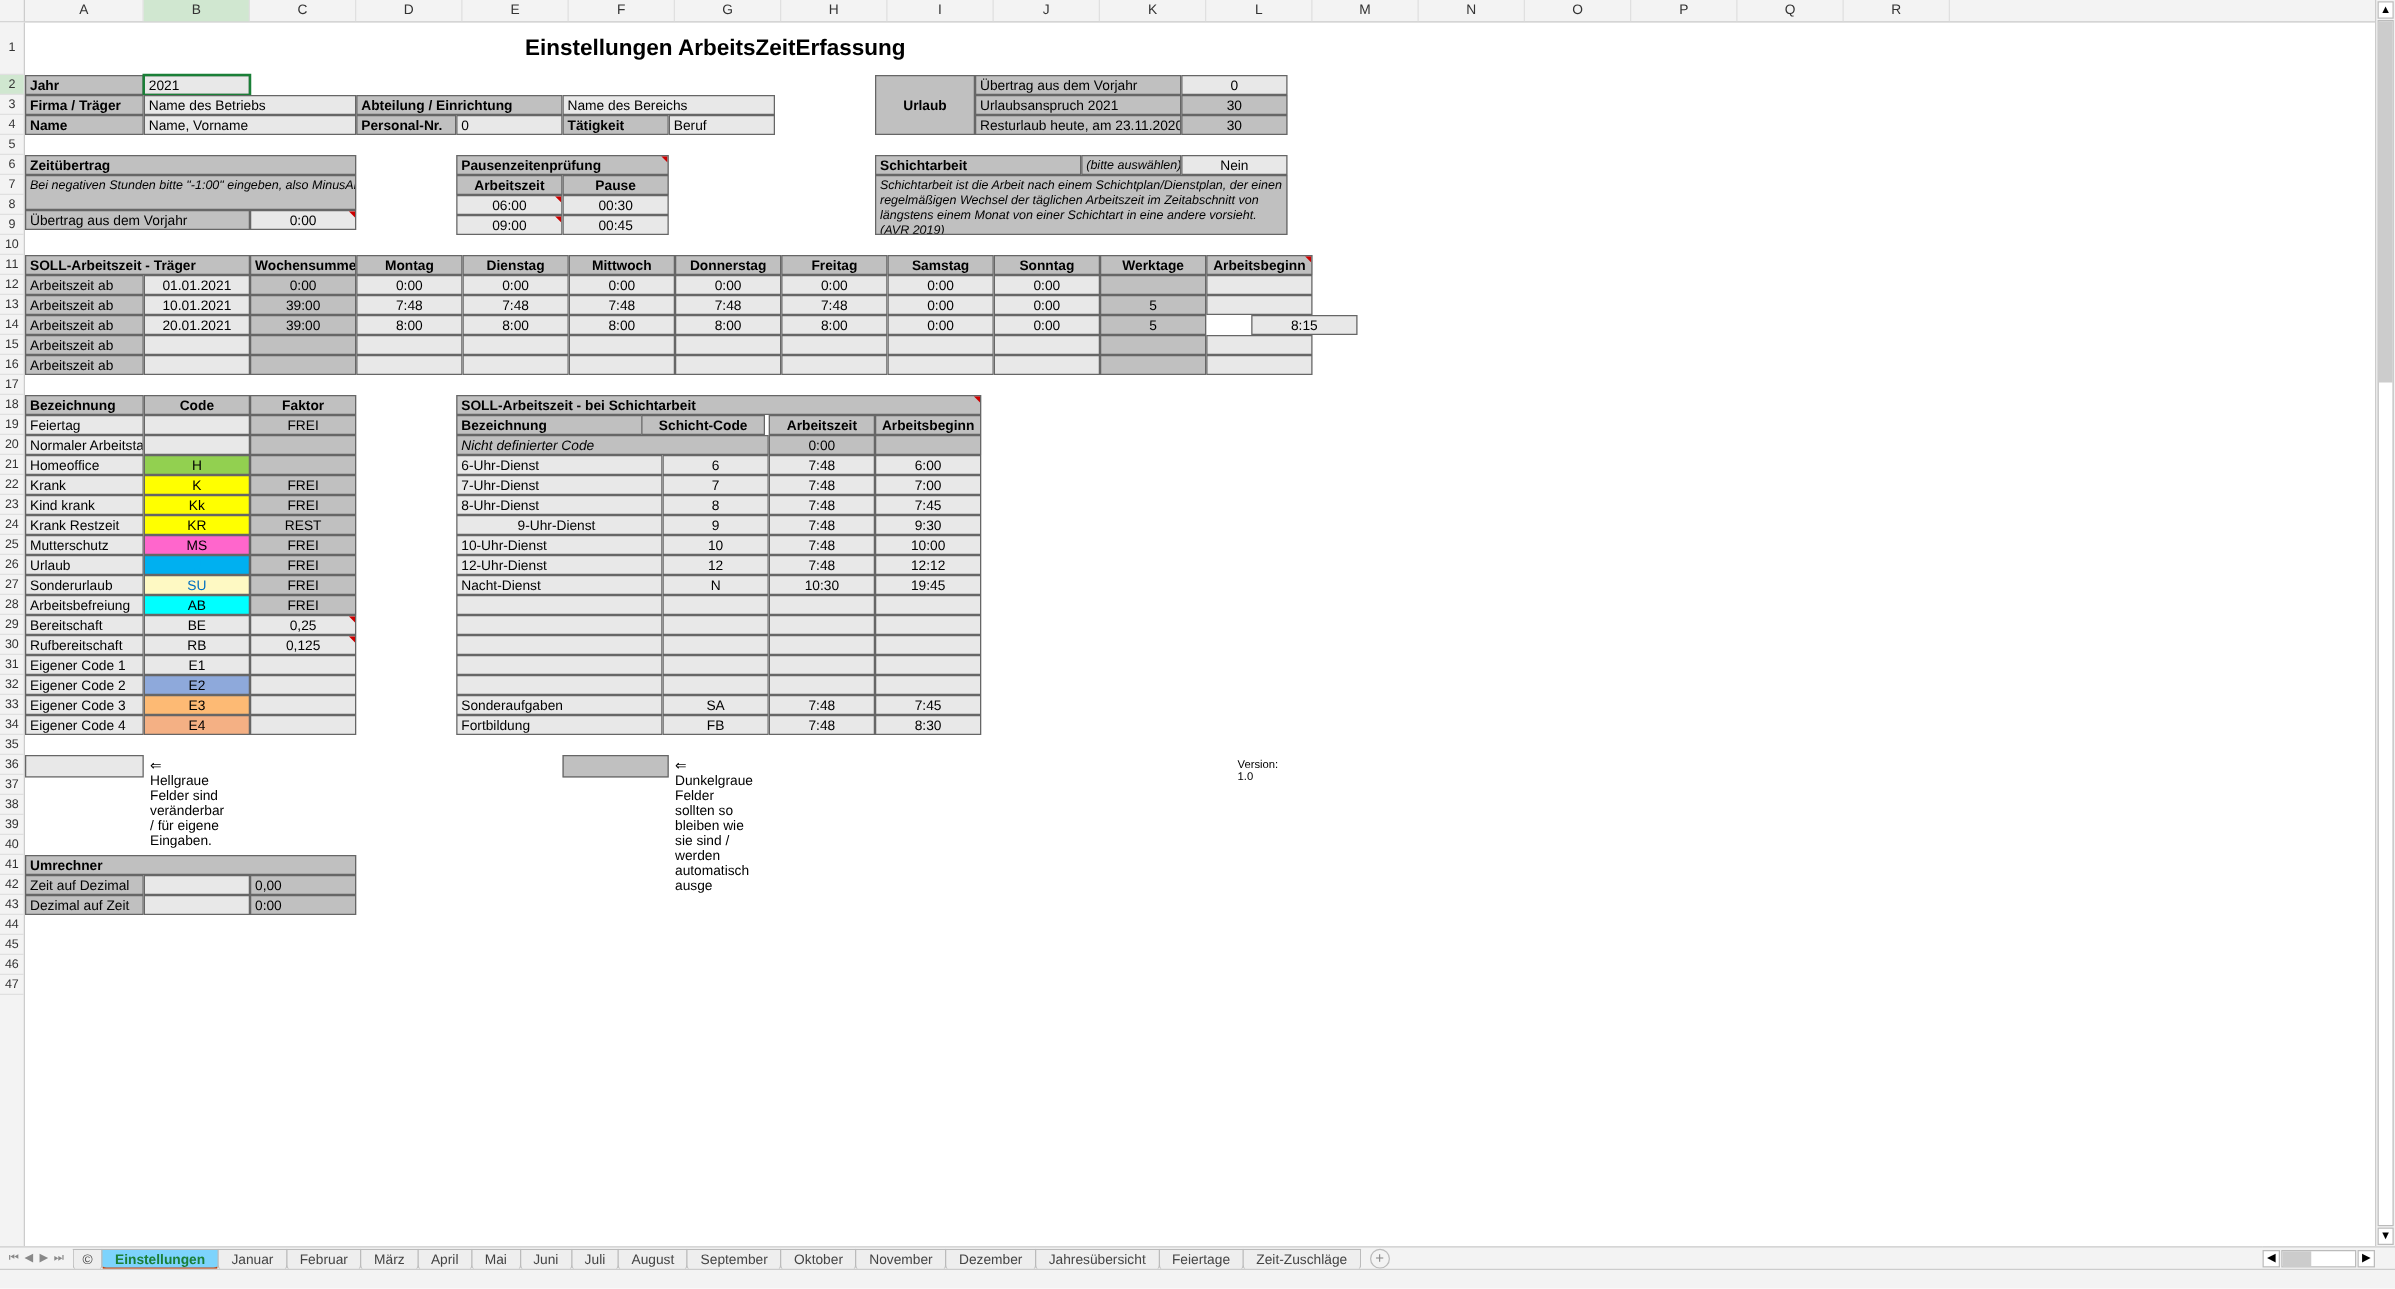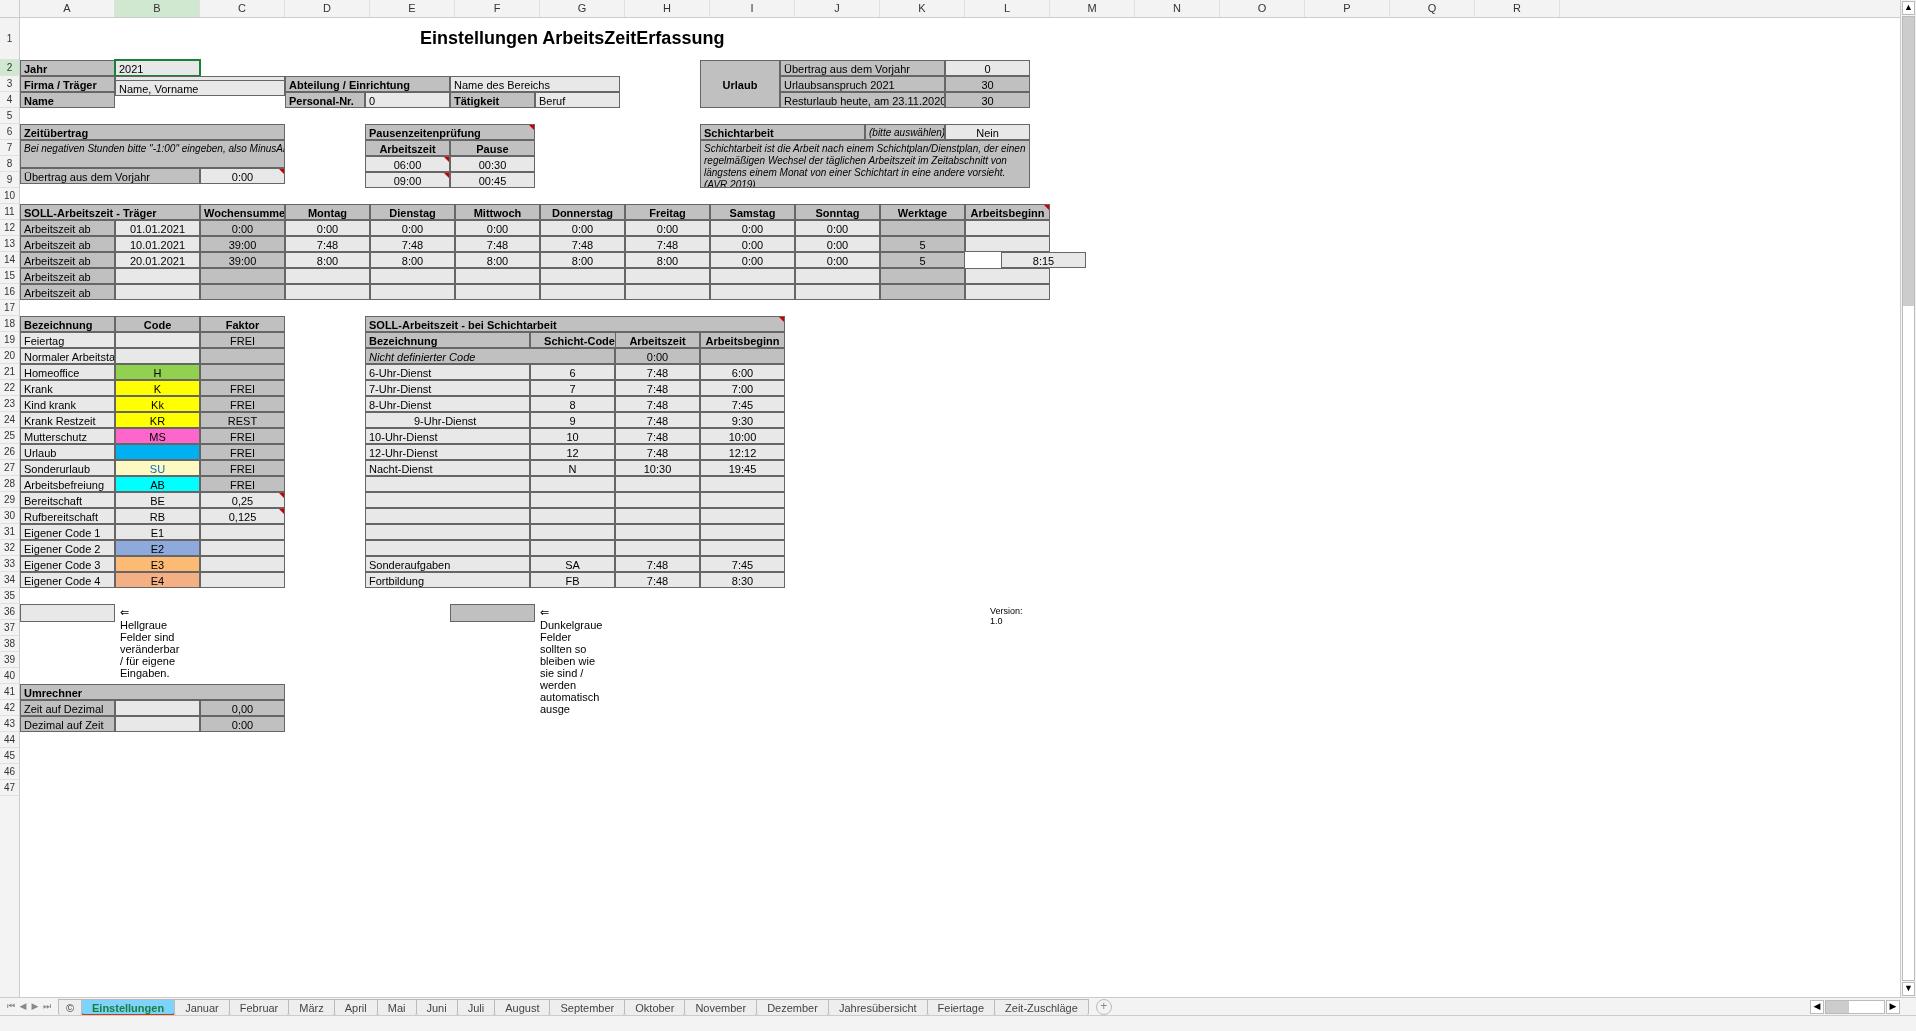--- a/index.html
+++ b/index.html
@@ -22,21 +22,21 @@
 .grid { position: absolute; top: 18px; left: 20px; right: 16px; bottom: 34px; }
 .grid-inner { position: relative; }
 
 
 .block { position: absolute; }
 .cell { border: 1px solid #666; padding: 1px 3px; font-size: 11px; line-height: 14px; height: 16px; overflow: hidden; white-space: nowrap; }
 .hdr { background: #c0c0c0; font-weight: bold; }
 .lg  { background: #e8e8e8; } 
 .dg  { background: #c0c0c0; } 
 .c   { text-align: center; }
-.r   { text-align: center; }
+.r   { text-align: left; }
 .i   { font-style: italic; }
 
 
 .title { position: absolute; font-size: 18px; font-weight: bold; }
 
 
 .flag::after { content:''; position:absolute; top:0; right:0; width:0; height:0; border-top:5px solid #c00; border-left:5px solid transparent; }
 
 
 .chip-H  { background:#92d050; }
@@ -166,21 +166,21 @@
 
         <div class="cell hdr" style="position:absolute;left:0;top:0;width:95px">Jahr</div>
         <div class="cell lg sel-cell" style="position:absolute;left:95px;top:0;width:85px">2021</div>
 
         <div class="cell hdr" style="position:absolute;left:0;top:16px;width:95px">Firma / Träger</div>
         <div class="cell lg" style="position:absolute;left:95px;top:16px;width:170px">Name des Betriebs</div>
         <div class="cell hdr" style="position:absolute;left:265px;top:16px;width:165px">Abteilung / Einrichtung</div>
         <div class="cell lg" style="position:absolute;left:430px;top:16px;width:170px">Name des Bereichs</div>
 
         <div class="cell hdr" style="position:absolute;left:0;top:32px;width:95px">Name</div>
-        <div class="cell lg" style="position:absolute;left:95px;top:20px;width:170px">Name, Vorname</div>
+        <div class="cell lg" style="position:absolute;left:95px;top:32px;width:170px">Name, Vorname</div>
         <div class="cell hdr" style="position:absolute;left:265px;top:32px;width:80px">Personal-Nr.</div>
         <div class="cell lg" style="position:absolute;left:345px;top:32px;width:85px">0</div>
         <div class="cell hdr" style="position:absolute;left:430px;top:32px;width:85px">Tätigkeit</div>
         <div class="cell lg" style="position:absolute;left:515px;top:32px;width:85px">Beruf</div>
       </div>
 
       <div class="block" style="left:680px; top:42px;">
         <div class="cell hdr c" style="position:absolute;left:0;top:0;width:80px;height:48px;line-height:46px">Urlaub</div>
         <div id="urlaub-rows">
             <div class="cell dg" style="position: absolute; left: 80px; top: 0px; width: 165px;">Übertrag aus dem Vorjahr</div>
@@ -348,21 +348,21 @@
             <div class="cell lg c" style="position: absolute; left: 180px; top: 240px; width: 85px;"></div>
             <div class="cell lg" style="position: absolute; left: 0px; top: 256px; width: 95px;">Eigener Code 4</div>
             <div class="cell c chip-E4" style="position: absolute; left: 95px; top: 256px; width: 85px;">E4</div>
             <div class="cell lg c" style="position: absolute; left: 180px; top: 256px; width: 85px;"></div>
           </div>
       </div>
 
       <div class="block" style="left:345px; top:298px;">
         <div class="cell hdr flag" style="position:absolute;left:0;top:0;width:420px">SOLL-Arbeitszeit - bei Schichtarbeit</div>
         <div class="cell hdr" style="position:absolute;left:0;top:16px;width:165px">Bezeichnung</div>
-        <div class="cell hdr c" style="position:absolute;left:165px;top:16px;width:99px">Schicht-Code</div>
+        <div class="cell hdr c" style="position:absolute;left:148px;top:16px;width:99px">Schicht-Code</div>
         <div class="cell hdr c" style="position:absolute;left:250px;top:16px;width:85px">Arbeitszeit</div>
         <div class="cell hdr c" style="position:absolute;left:335px;top:16px;width:85px">Arbeitsbeginn</div>
         <div class="cell dg i" style="position:absolute;left:0;top:32px;width:250px">Nicht definierter Code</div>
         <div class="cell dg c" style="position:absolute;left:250px;top:32px;width:85px">0:00</div>
         <div class="cell dg" style="position:absolute;left:335px;top:32px;width:85px"></div>
         <div id="sollschicht-rows">
             <div class="cell lg" style="position: absolute; left: 0px; top: 48px; width: 165px;">6-Uhr-Dienst</div>
             <div class="cell lg c" style="position: absolute; left: 165px; top: 48px; width: 85px;">6</div>
             <div class="cell lg c" style="position: absolute; left: 250px; top: 48px; width: 85px;">7:48</div>
             <div class="cell lg c" style="position: absolute; left: 335px; top: 48px; width: 85px;">6:00</div>

